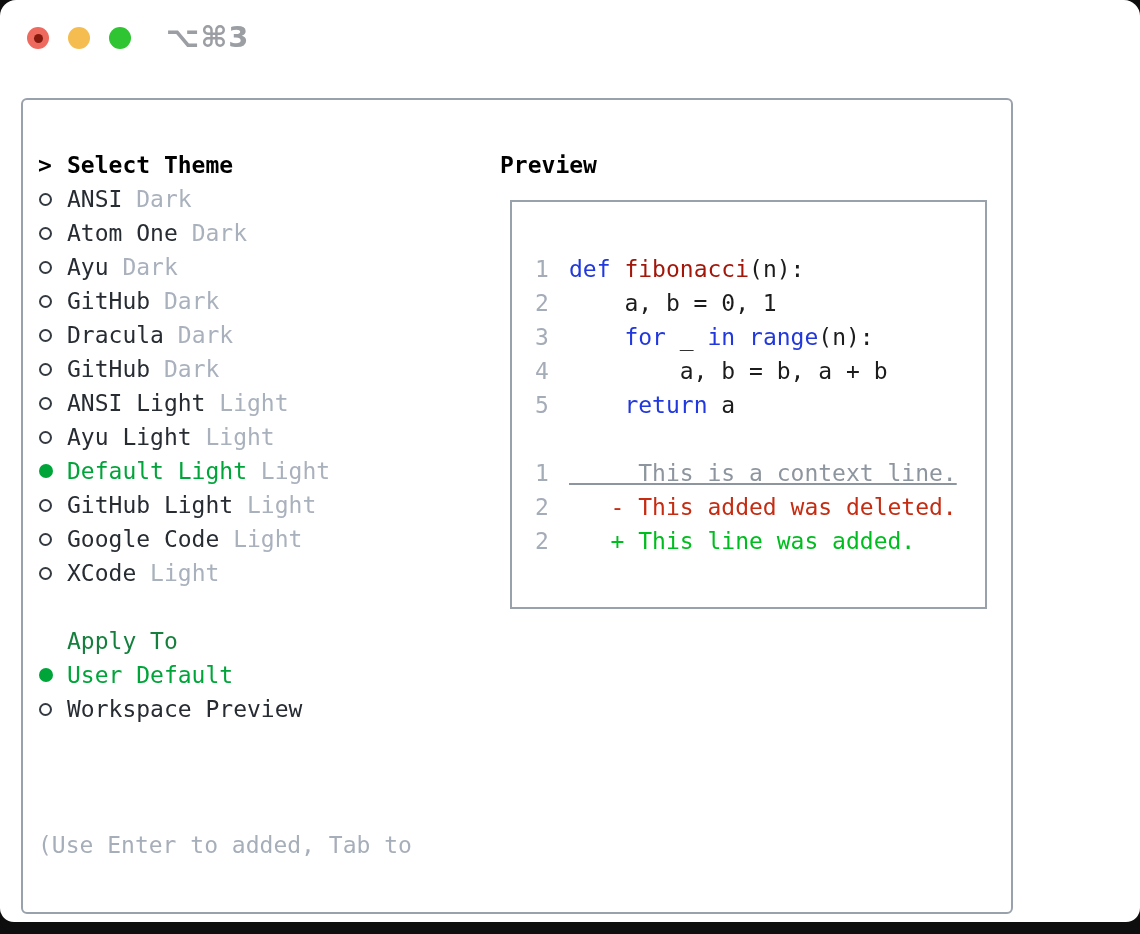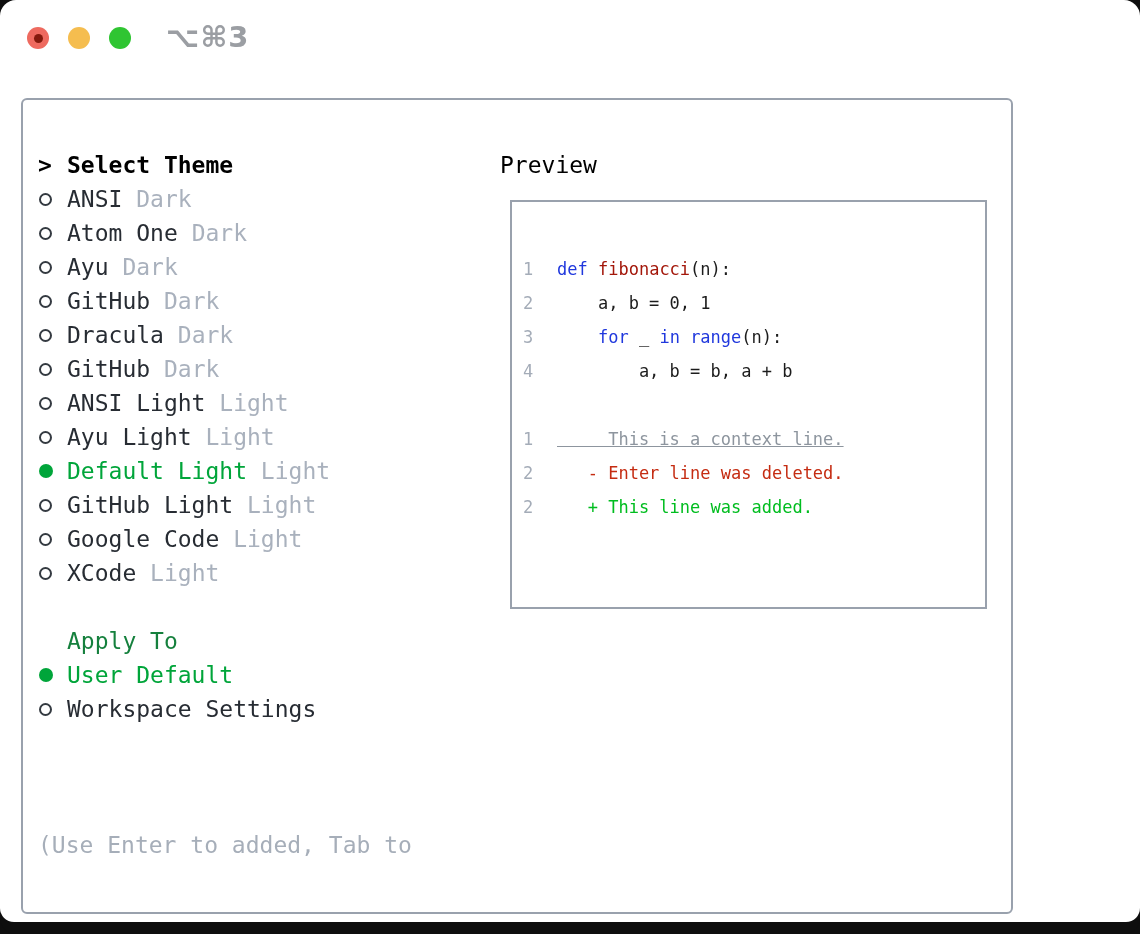--- a/index.html
+++ b/index.html
@@ -31,24 +31,24 @@
   .circle.filled{border:none;background:var(--accent-selected);width:14px;height:14px;}
   .row.header .label{font-weight:bold;color:#000;}
   .row.subheader .label{color:#15803d;}
   .theme-name.selected{color:var(--accent-selected);}
   .tag{color:var(--muted-tag);}
   .spacer-row{height:34px;}
   .help{font-size:23px;line-height:34px;color:var(--help-text);white-space:pre;}
 
   
   .preview-title{position:absolute;left:477px;top:48px;height:34px;line-height:34px;
-                 font-size:23px;font-weight:normal;color:#000;}
+                 font-size:23px;font-weight:bold;color:#000;}
   .preview-box{position:absolute;left:487px;top:100px;width:477px;height:409px;box-sizing:border-box;
                border:2px solid var(--border);overflow:hidden;}
-  .code{padding:50px 0 0 11px;font-size:17px;line-height:34px;}
+  .code{padding:50px 0 0 11px;font-size:23px;line-height:34px;margin-left:12px;}
   .cline{white-space:pre;height:34px;}
   .num{display:inline-block;width:13px;margin-right:21px;color:var(--line-number);text-align:left;}
   .k{color:var(--syntax-keyword);}
   .f{color:var(--syntax-function);}
   .p{color:var(--code-plain);}
   .ctx{color:var(--context-line);text-decoration:underline;}
   .del{color:var(--diff-deleted);}
   .add{color:var(--diff-added);}
 </style>
 </head>
@@ -91,40 +91,41 @@
 
         <div class="spacer-row"></div>
 
         <div class="row subheader">
           <span class="marker"></span>
           <span class="label">Apply To</span>
         </div>
 
         <div id="apply-list">
             <div class="row"><span class="marker"><span class="circle filled"></span></span><span class="theme-name selected">User Default</span></div>
-            <div class="row"><span class="marker"><span class="circle"></span></span><span class="theme-name">Workspace Settings</span></div>
+            <div class="row"><span class="marker"><span class="circle"></span></span><span class="theme-name">Workspace Preview</span></div>
           </div>
 
         <div class="spacer-row"></div>
 
         <div class="help">
           <div>(Use Enter to added, Tab to</div>
           <div>change focus)</div>
         </div>
       </div>
 
       <div class="preview-title">Preview</div>
       <div class="preview-box">
         <div class="code" id="preview-code">
             <div class="cline"><span class="num">1</span><span class="k">def</span><span class="p"> </span><span class="f">fibonacci</span><span class="p">(n):</span></div>
             <div class="cline"><span class="num">2</span><span class="p">    a, b = 0, 1</span></div>
             <div class="cline"><span class="num">3</span><span class="p">    </span><span class="k">for</span><span class="p"> _ </span><span class="k">in</span><span class="p"> </span><span class="k">range</span><span class="p">(n):</span></div>
             <div class="cline"><span class="num">4</span><span class="p">        a, b = b, a + b</span></div>
+            <div class="cline"><span class="num">5</span><span class="p">    </span><span class="k">return</span><span class="p"> a</span></div>
             <div class="cline"><span class="num"></span></div>
             <div class="cline"><span class="num">1</span><span class="ctx">     This is a context line.</span></div>
-            <div class="cline"><span class="num">2</span><span class="del">   - Enter line was deleted.</span></div>
+            <div class="cline"><span class="num">2</span><span class="del">   - This added was deleted.</span></div>
             <div class="cline"><span class="num">2</span><span class="add">   + This line was added.</span></div>
           </div>
       </div>
 
     </div>
   </div>
 </div>
 
 </body></html>

